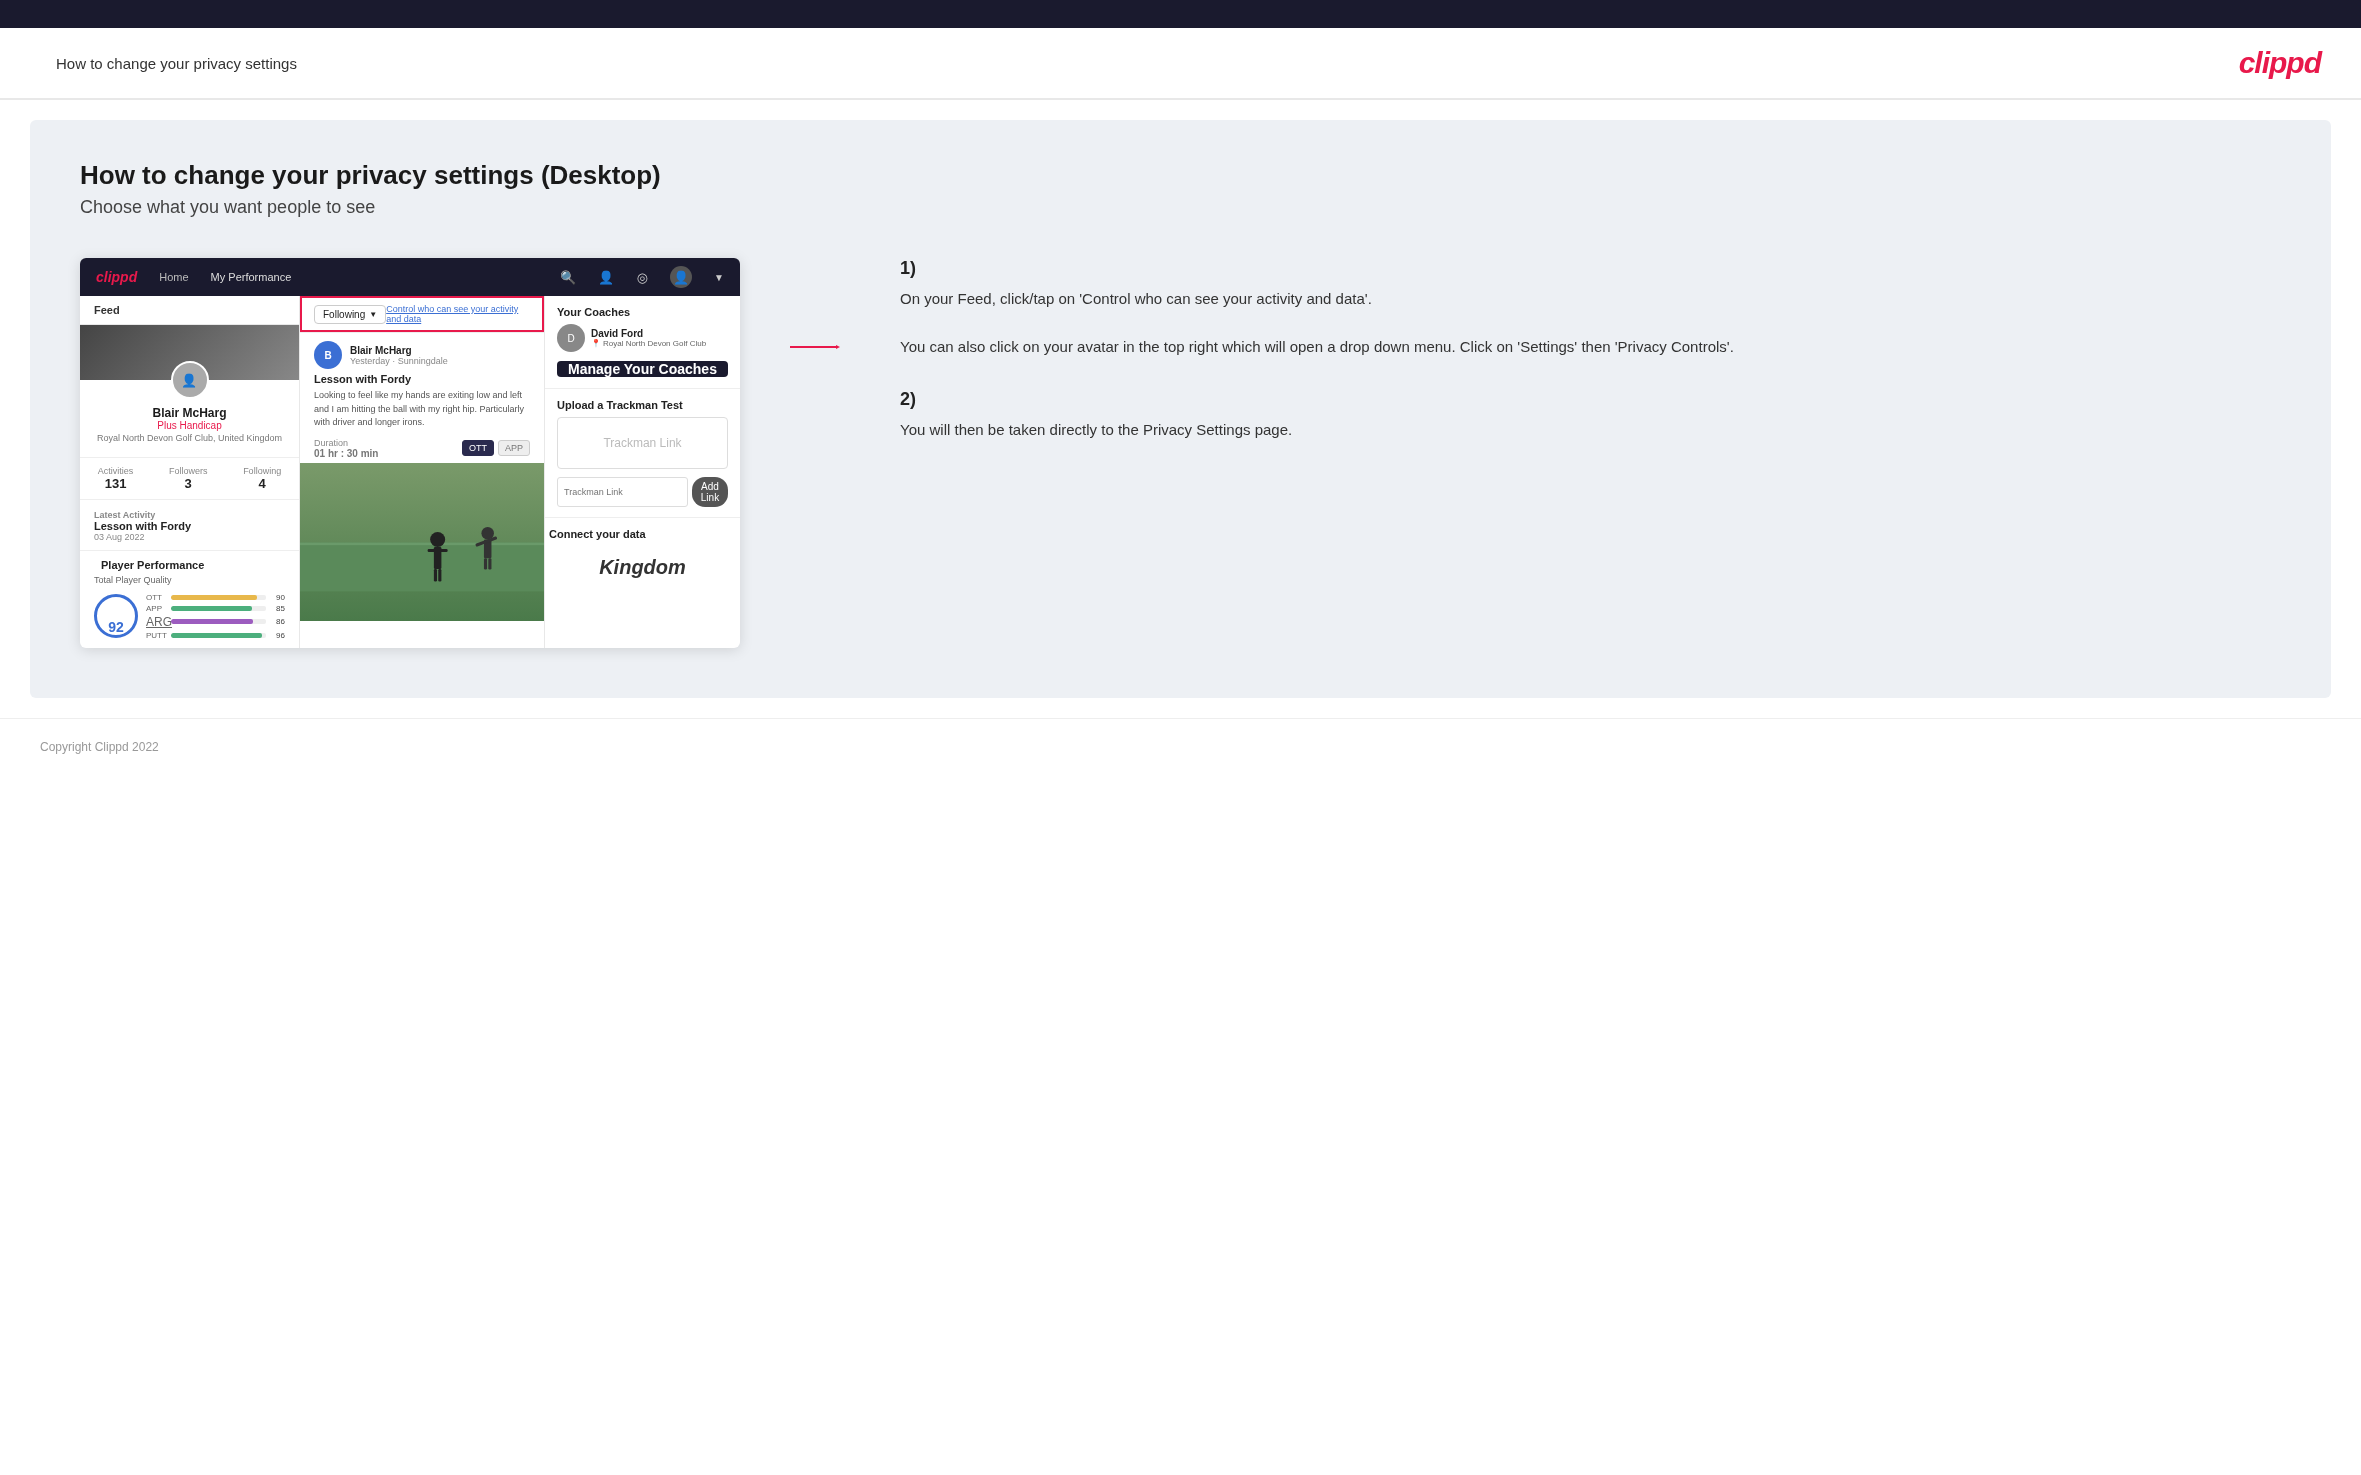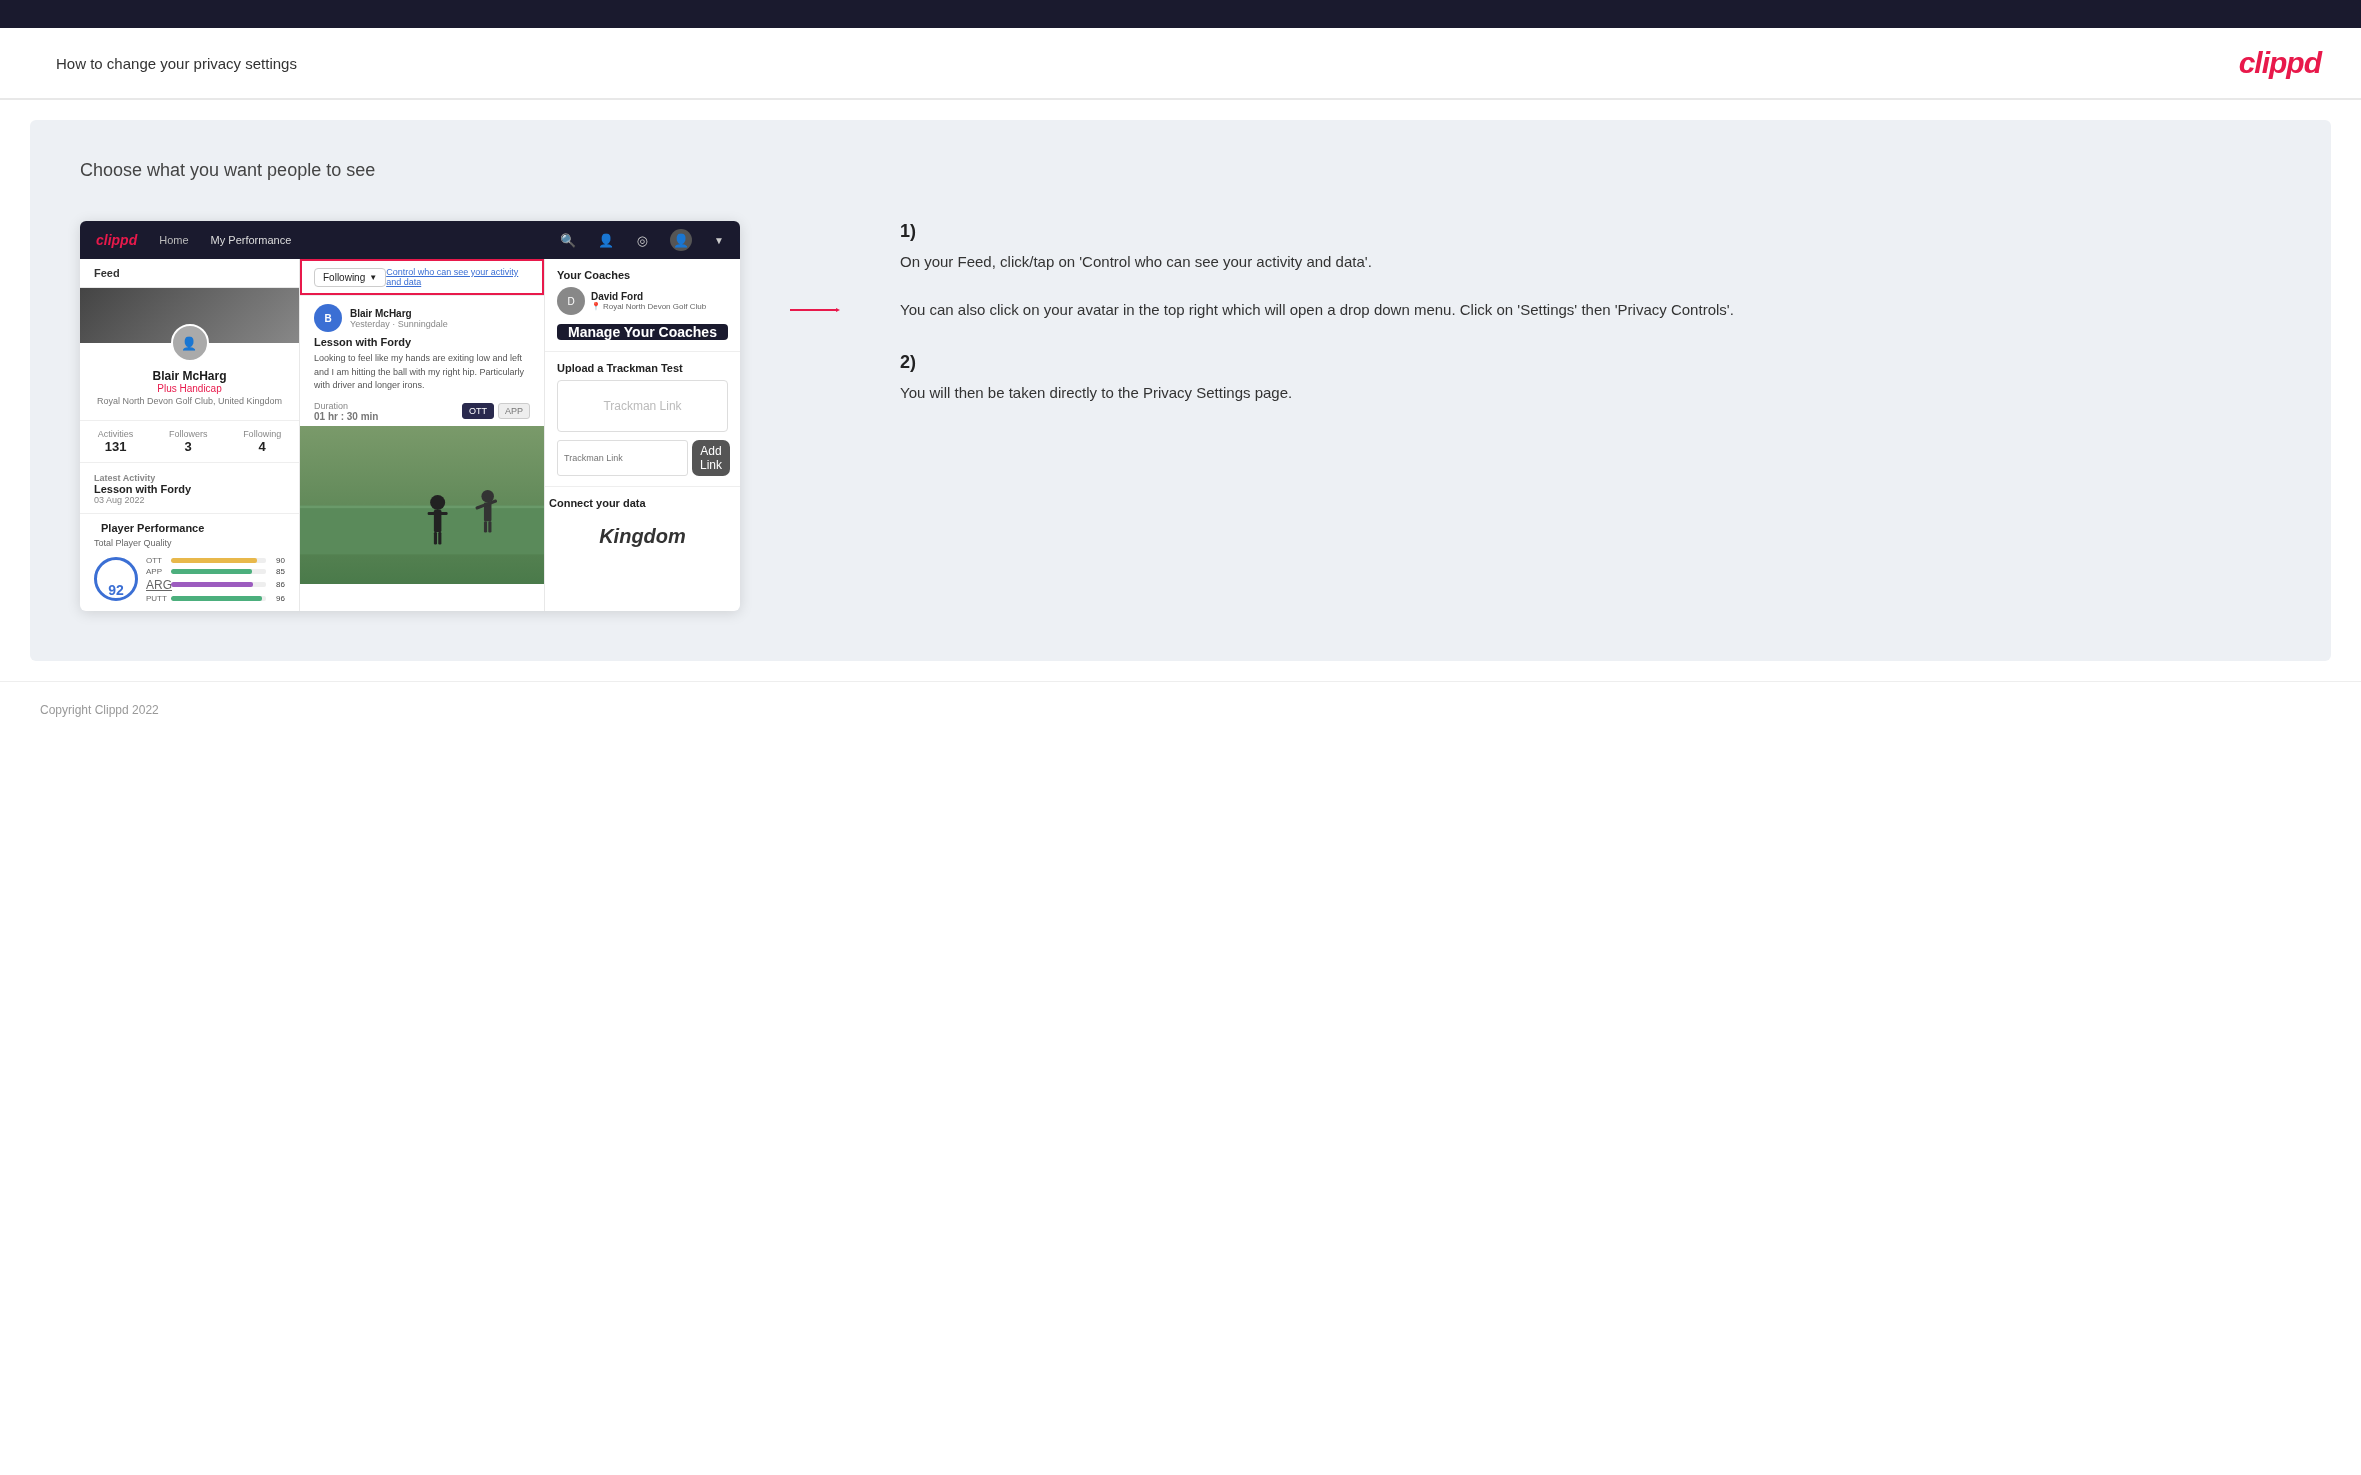--- a/index.html
+++ b/index.html
@@ -9,20 +9,21 @@
 <body>
 
 <div style="background:#1a1a2e; height:28px;"></div>
 
 <div style="display:flex; align-items:center; justify-content:space-between; padding:18px 40px; border-bottom:2px solid #e8e8e8;">
   <span style="font-size:15px; color:#333;margin-left:16px;">How to change your privacy settings</span>
   <span style="font-size:30px; font-weight:800; color:#e8194b; font-style:italic; letter-spacing:-1px;">clippd</span>
 </div>
 
 <div style="background:#edf0f4; margin:20px 30px; border-radius:6px; padding:40px 50px 50px 50px;">
+  <div style="font-size:26px; font-weight:700; color:#1a1a1a; margin-bottom:6px;">How to change your privacy settings (Desktop)</div>
   <div style="font-size:18px; color:#444; margin-bottom:40px;">Choose what you want people to see</div>
 
   <div style="display:flex; gap:50px; align-items:flex-start;">
 
     <div style="flex:0 0 660px; background:#fff; border-radius:6px; overflow:hidden; box-shadow:0 2px 14px rgba(0,0,0,0.13);">
 
       <div style="background:#1a1a2e; display:flex; align-items:center; padding:0 16px; height:38px; gap:22px;">
         <span style="color:#e8194b; font-weight:800; font-style:italic; font-size:14px;">clippd</span>
         <span style="color:#bbb; font-size:11px;">Home</span>
         <span style="color:#ddd; font-size:11px;">My Performance</span>
@@ -183,21 +184,21 @@
               </div>
             </div>
             <button style="background:#1a1a2e;color:#fff;border:none;width:100%;padding:0;border-radius:4px;font-size:14px;cursor:pointer;font-weight:600;">Manage Your Coaches</button>
           </div>
 
           <div style="border-bottom:1px solid #eee;padding:10px 12px;">
             <div style="font-weight:700;font-size:11px;margin-bottom:6px;">Upload a Trackman Test</div>
             <div style="border:1px solid #ddd;border-radius:4px;padding:18px 10px;text-align:center;color:#bbb;font-size:12px;margin-bottom:8px;">Trackman Link</div>
             <div style="display:flex;gap:4px;">
               <input placeholder="Trackman Link" style="flex: 1 1 0%; border: 1px solid rgb(221, 221, 221); border-radius: 3px; padding: 4px 6px; font-size: 9px; color: rgb(187, 187, 187); outline: none;">
-              <button style="background:#555;color:#fff;border:none;border-radius:7px;padding:4px 8px;font-size:12px;cursor:pointer;">Add Link</button>
+              <button style="background:#555;color:#fff;border:none;border-radius:13px;padding:4px 8px;font-size:10px;cursor:pointer;">Add Link</button>
             </div>
           </div>
 
           <div style="padding:10px 4px;">
             <div style="font-weight:700;font-size:11px;margin-bottom:6px;">Connect your data</div>
             <div style="font-size:20px;font-weight:700;text-align:center;color:#333;font-style:italic;padding:10px 0;">Kingdom</div>
           </div>
         </div>
 
       </div>

